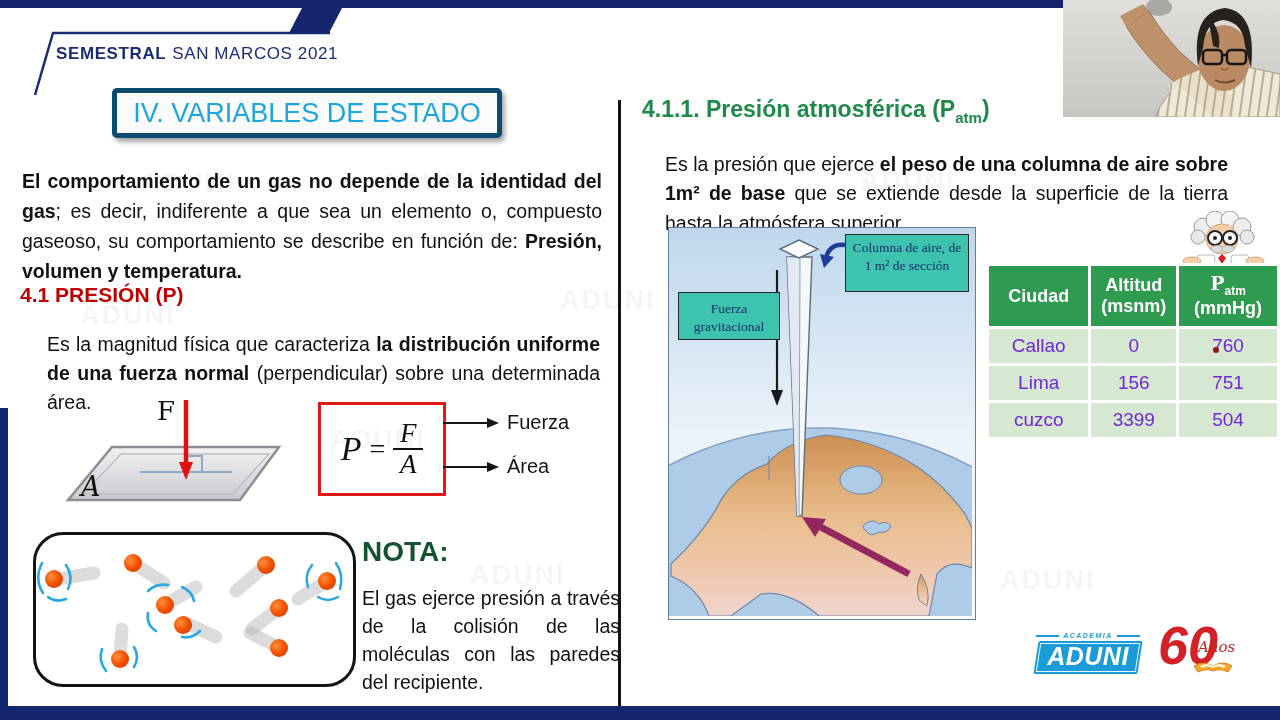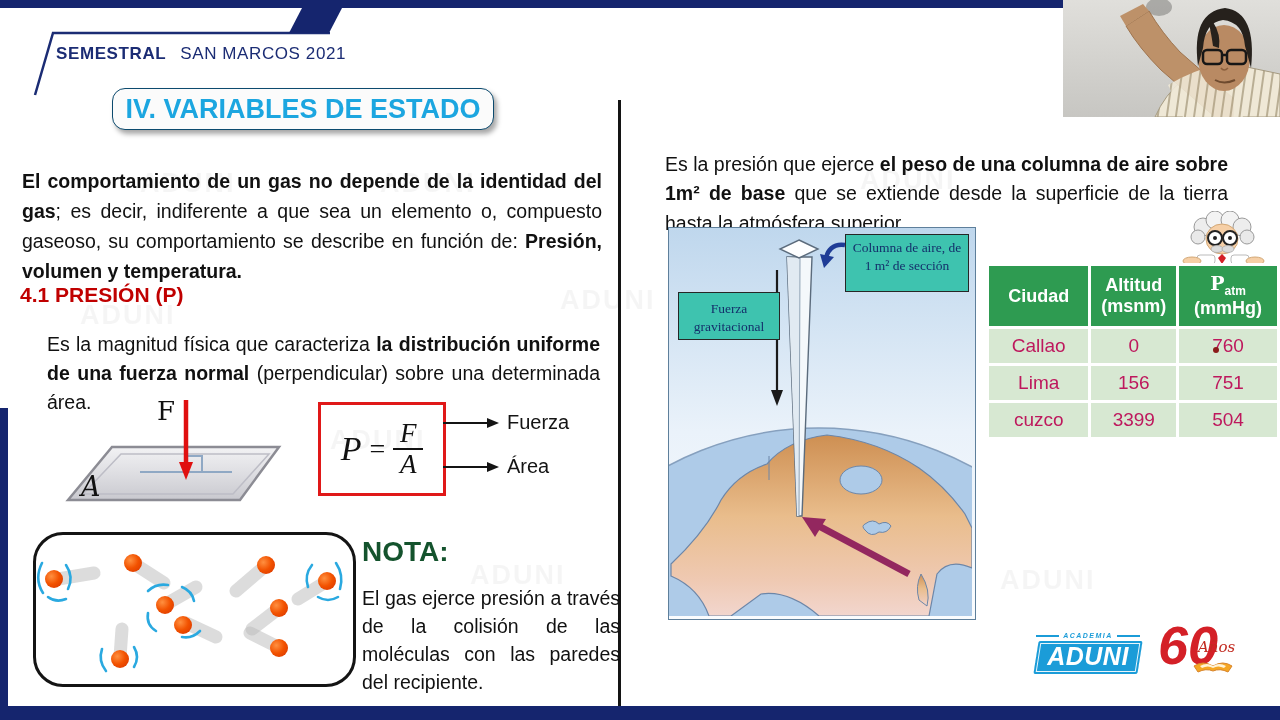--- a/index.html
+++ b/index.html
@@ -8,25 +8,25 @@
   
   .top-bar{position:absolute;left:0;top:0;width:1080px;height:8px;background:#15256E;z-index:4;}
   .bottom-bar{position:absolute;left:0;top:706px;width:1280px;height:14px;background:#15256E;z-index:4;}
   .left-bar{position:absolute;left:0;top:408px;width:8px;height:312px;background:#15256E;z-index:4;}
   .divider{position:absolute;left:618px;top:100px;width:3px;height:606px;background:#141414;z-index:2;}
   
   .wm{position:absolute;font-weight:bold;font-size:27px;color:#6a6a6a;opacity:.06;z-index:0;letter-spacing:2px;}
   
   .hdr-svg{position:absolute;left:0;top:0;z-index:5;}
   .brand{position:absolute;left:56px;top:44px;font-size:17px;color:#1B2C74;letter-spacing:.6px;z-index:5;}
-  .brand b{margin-right:14px;}
+  .brand b{margin-right:6px;}
   
   .title-badge{position:absolute;left:112px;top:88px;width:380px;height:40px;background:#FBFBFB;
-    border:1px solid #0c4a6e;border-radius:13px;box-shadow:3px 4px 5px rgba(0,0,0,.35);
-    color:#1CA6E0;font-weight:bold;font-size:27px;text-align:center;line-height:40px;z-index:2;}
+    border:5px solid #0c4a6e;border-radius:5px;box-shadow:3px 4px 5px rgba(0,0,0,.35);
+    color:#1CA6E0;font-weight:normal;font-size:27px;text-align:center;line-height:40px;z-index:2;}
   .intro{position:absolute;left:22px;top:146px;width:580px;font-size:19.5px;line-height:1.55;
     text-align:justify;z-index:2;}
   .sec-red{position:absolute;left:20px;top:283px;color:#C00000;font-weight:bold;font-size:21px;z-index:2;}
   .sec41-text{position:absolute;left:47px;top:310px;width:553px;font-size:19.5px;line-height:1.5;
     text-align:justify;z-index:2;}
   .force-svg{position:absolute;left:45px;top:388px;z-index:2;}
   .formula-box{position:absolute;left:318px;top:402px;width:122px;height:88px;border:3px solid #E01818;
     z-index:2;display:flex;align-items:center;justify-content:center;gap:8px;
     font-family:"Liberation Serif",serif;font-style:italic;}
   .f-p{font-size:34px;} .f-eq{font-size:28px;font-style:normal;}
@@ -53,21 +53,21 @@
   .lbl-column{left:176px;top:6px;width:124px;height:58px;}
   .lbl-gravity{left:9px;top:64px;width:102px;height:48px;padding-top:7px;}
   .lbl-pressure{left:204px;top:322px;width:98px;height:54px;padding-top:7px;}
   
   .city-table{position:absolute;left:986px;top:263px;border-collapse:separate;border-spacing:3px;
     background:#fff;z-index:3;}
   .city-table th{background:#2E9B51;color:#fff;font-weight:bold;font-size:18px;text-align:center;
     padding:7px 4px;line-height:1.15;}
   .city-table th .serif-p{font-family:"DejaVu Serif",serif;font-size:19px;}
   .city-table th sub{font-size:12px;}
-  .city-table td{background:#D7E8D2;color:#be185d;font-size:19px;text-align:center;
+  .city-table td{background:#D7E8D2;color:#6d28d9;font-size:19px;text-align:center;
     padding:6px 3px;vertical-align:middle;line-height:1.15;}
   .cw1{width:100px;} .cw2{width:80px;} .cw3{width:96px;}
   .professor{position:absolute;left:1167px;top:211px;z-index:2;}
   .laser-dot{position:absolute;left:1213px;top:347px;width:6px;height:6px;border-radius:50%;
     background:#8B1A1A;z-index:4;}
   
   .aduni-logo{position:absolute;left:1036px;top:632px;width:104px;z-index:3;text-align:center;}
   .academia-row{display:flex;align-items:center;gap:4px;justify-content:center;margin-bottom:2px;}
   .academia-row .rule{flex:1;height:2px;background:#1B9CD8;}
   .academia-row .academia-txt{font-size:7px;font-weight:bold;color:#1B9CD8;letter-spacing:1.5px;font-style:italic;}
@@ -207,20 +207,21 @@
         <circle cx="243" cy="73" r="9"></circle>
           <circle cx="243" cy="113" r="9"></circle>
           <circle cx="84" cy="124" r="9"></circle>
       </g>
     </svg>
   </div>
 
   <div class="nota-label">NOTA:</div>
   <p class="nota-text">El gas ejerce presión a través de la colisión de las moléculas con las paredes del recipiente.</p>
 
+  <div class="r-title"><span>4.1.1. Presión atmosférica (P</span><sub>atm</sub><span>)</span></div>
 
   <p class="r-para"><span>Es la presión que ejerce </span><b>el peso de una columna de aire sobre 1m² de base </b><span>que se extiende desde la superficie de la  tierra hasta la atmósfera superior.</span></p>
 
   <div class="atm-box">
     <svg width="303" height="388" viewBox="0 0 303 388">
       <defs>
         <linearGradient id="land-g" x1="0" y1="0" x2="0" y2="1">
           <stop offset="0" stop-color="#CE8F52"></stop>
             <stop offset="0.45" stop-color="#E9BD8C"></stop>
           <stop offset="0.8" stop-color="#EFC9B2"></stop>

